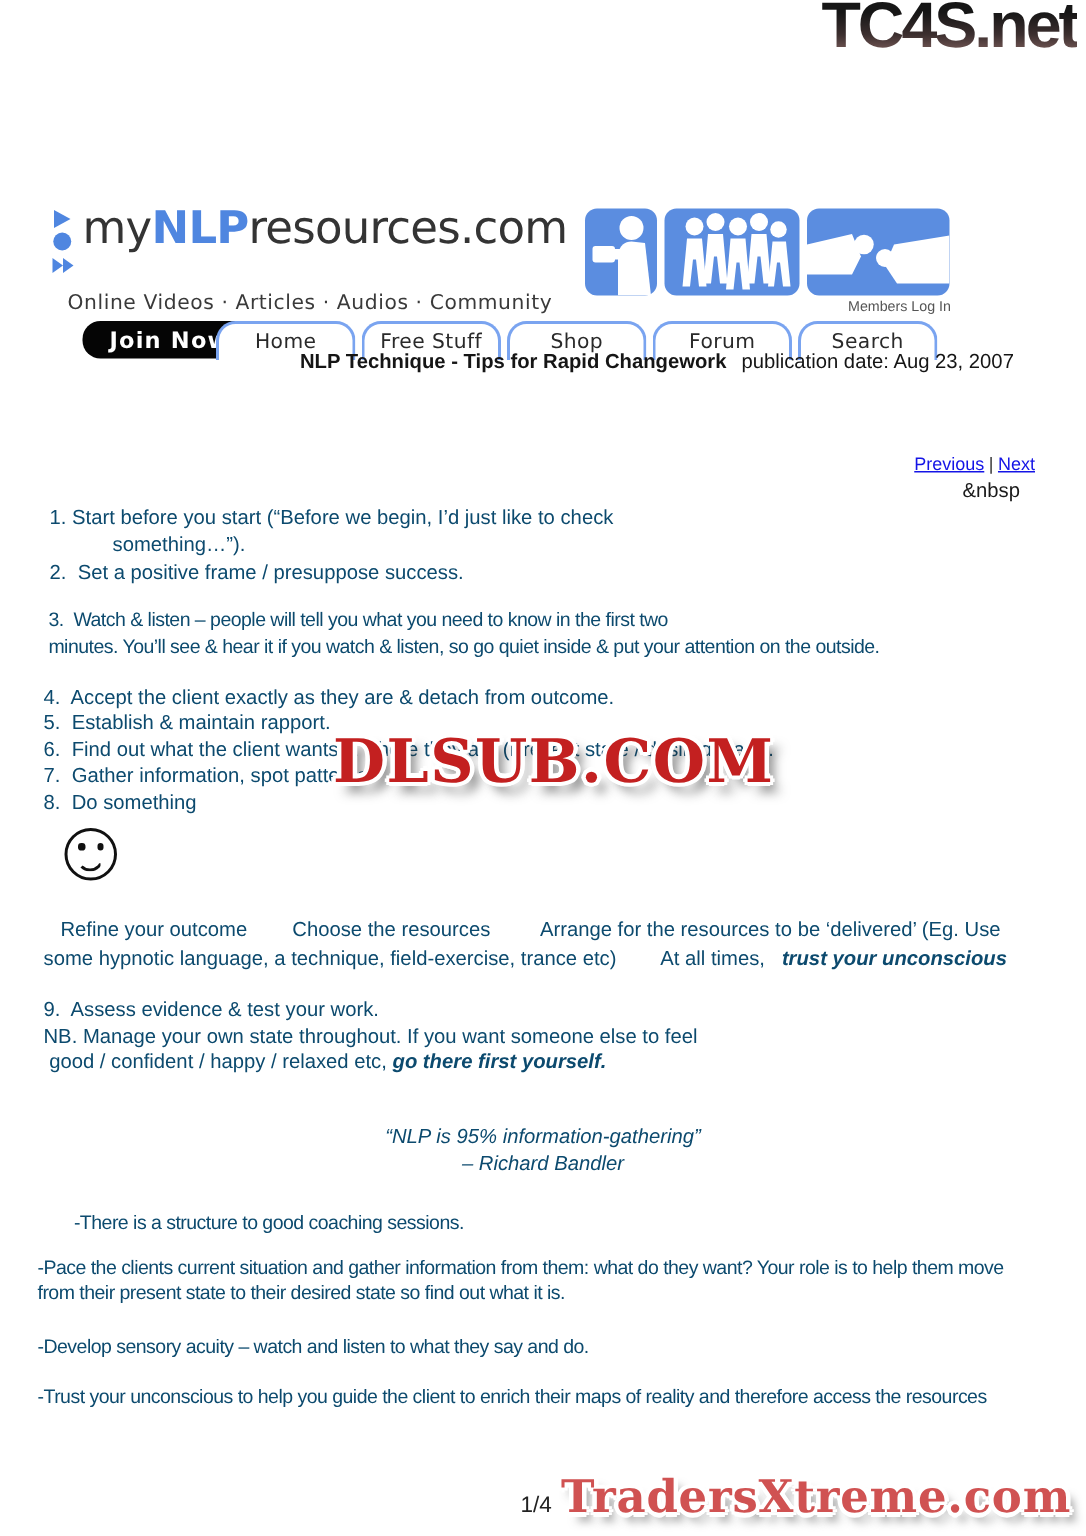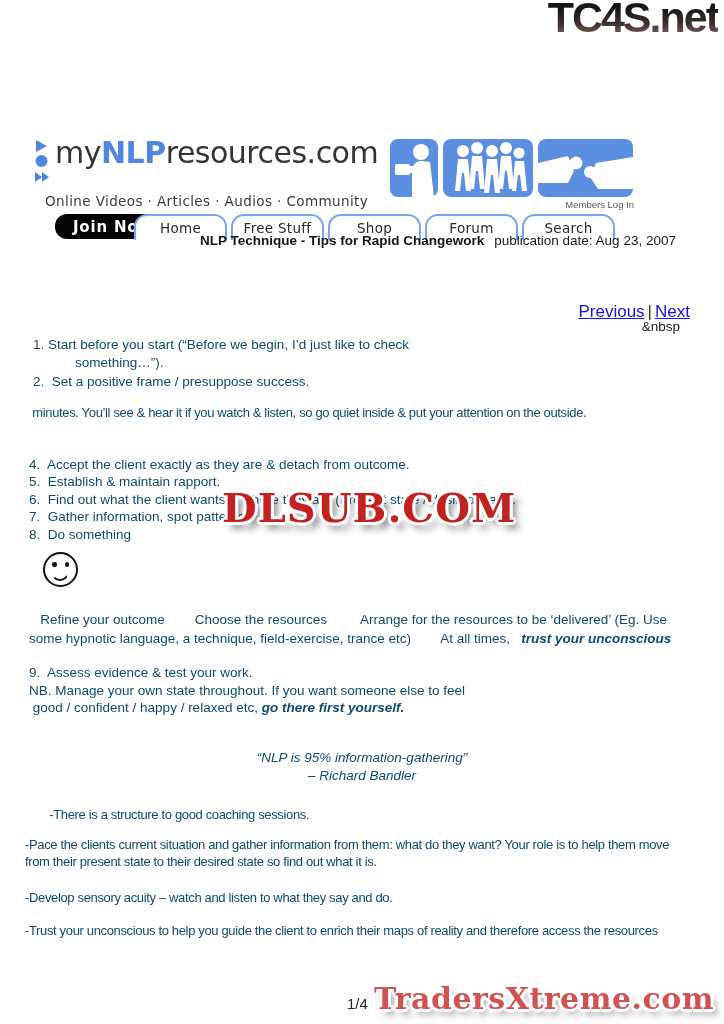--- a/index.html
+++ b/index.html
@@ -32,32 +32,32 @@
   .tile { background:#5b8de0; border-radius:8px; height:58px; }
   .members { position:absolute; top:199px; left:536px; width:98px; text-align:right; font-size:9.5px; color:#555; }
 
   
   .join {
     position:absolute; left:55px; top:214px; width:116px; height:25px;
     background:#050505; border-radius:12px; color:#fff; font-weight:bold;
     font-size:15px; letter-spacing:0.8px; display:flex; align-items:center; justify-content:center;
     font-family:"DejaVu Sans", sans-serif;
   }
-  .tabs { position:absolute; left:134px; top:214px; display:flex; gap:4px;align-items:center; }
+  .tabs { position:absolute; left:144px; top:214px; display:flex; gap:4px;align-items:center; }
   .tab {
     box-sizing:border-box; width:93px; height:26px; background:#fff;
     border:2px solid #7aa4f0; border-bottom:none; border-radius:13px 13px 0 0;
     display:flex; align-items:center; justify-content:center;
     font-family:"DejaVu Sans", sans-serif; font-size:13.5px; color:#2a2a2a; letter-spacing:0.3px;
   }
 
   
   .title-row { position:absolute; left:200px; top:233px; display:flex; gap:10px; font-size:13.5px; white-space:nowrap; }
   .title-row .t { font-weight:bold; }
-  .pagenav { position:absolute; top:302px; right:34px; font-size:17px; }
+  .pagenav { position:absolute; top:302px; right:34px; font-size:12px; }
   .pagenav a { color:#1414e6; text-decoration:underline; cursor:pointer; }
   .pagenav .sep { color:#333; padding:0 3px; }
   .nbsp { position:absolute; top:319px; right:44px; font-size:13.5px; color:#1a1a1a; }
 
   
   .blk { position:absolute; font-size:13.5px; line-height:17.5px; color:#0c4a6e; }
   .cond { font-size:13px; letter-spacing:-0.35px; line-height:18px; }
   .indent { padding-left:42px; }
   .emib { font-weight:bold; font-style:italic; }
   .quote { width:724px; left:0; text-align:center; font-style:italic; line-height:17.5px; }
@@ -168,20 +168,21 @@
   </div>
   <div class="nbsp">&amp;nbsp</div>
 
   <div class="blk" style="left:33px; top:336px;">
     <div class="pre">1. Start before you start (“Before we begin, I’d just like to check</div>
     <div class="pre indent">something…”).</div>
     <div class="pre" style="margin-top:2px;">2.  Set a positive frame / presuppose success.</div>
   </div>
 
   <div class="blk cond" style="left:29px; top:404px;">
+    <div class="pre"> 3.  Watch &amp; listen – people will tell you what you need to know in the first two</div>
     <div class="pre"> minutes. You’ll see &amp; hear it if you watch &amp; listen, so go quiet inside &amp; put your attention on the outside.</div>
   </div>
 
   <div class="blk" style="left:29px; top:456px; line-height:17.4px;">
     <div class="pre">4.  Accept the client exactly as they are &amp; detach from outcome.</div>
     <div class="pre">5.  Establish &amp; maintain rapport.</div>
     <div class="pre">6.  Find out what the client wants &amp; where they are (Present state / desired state).</div>
     <div class="pre">7.  Gather information, spot patterns</div>
     <div class="pre">8.  Do something</div>
   </div>

